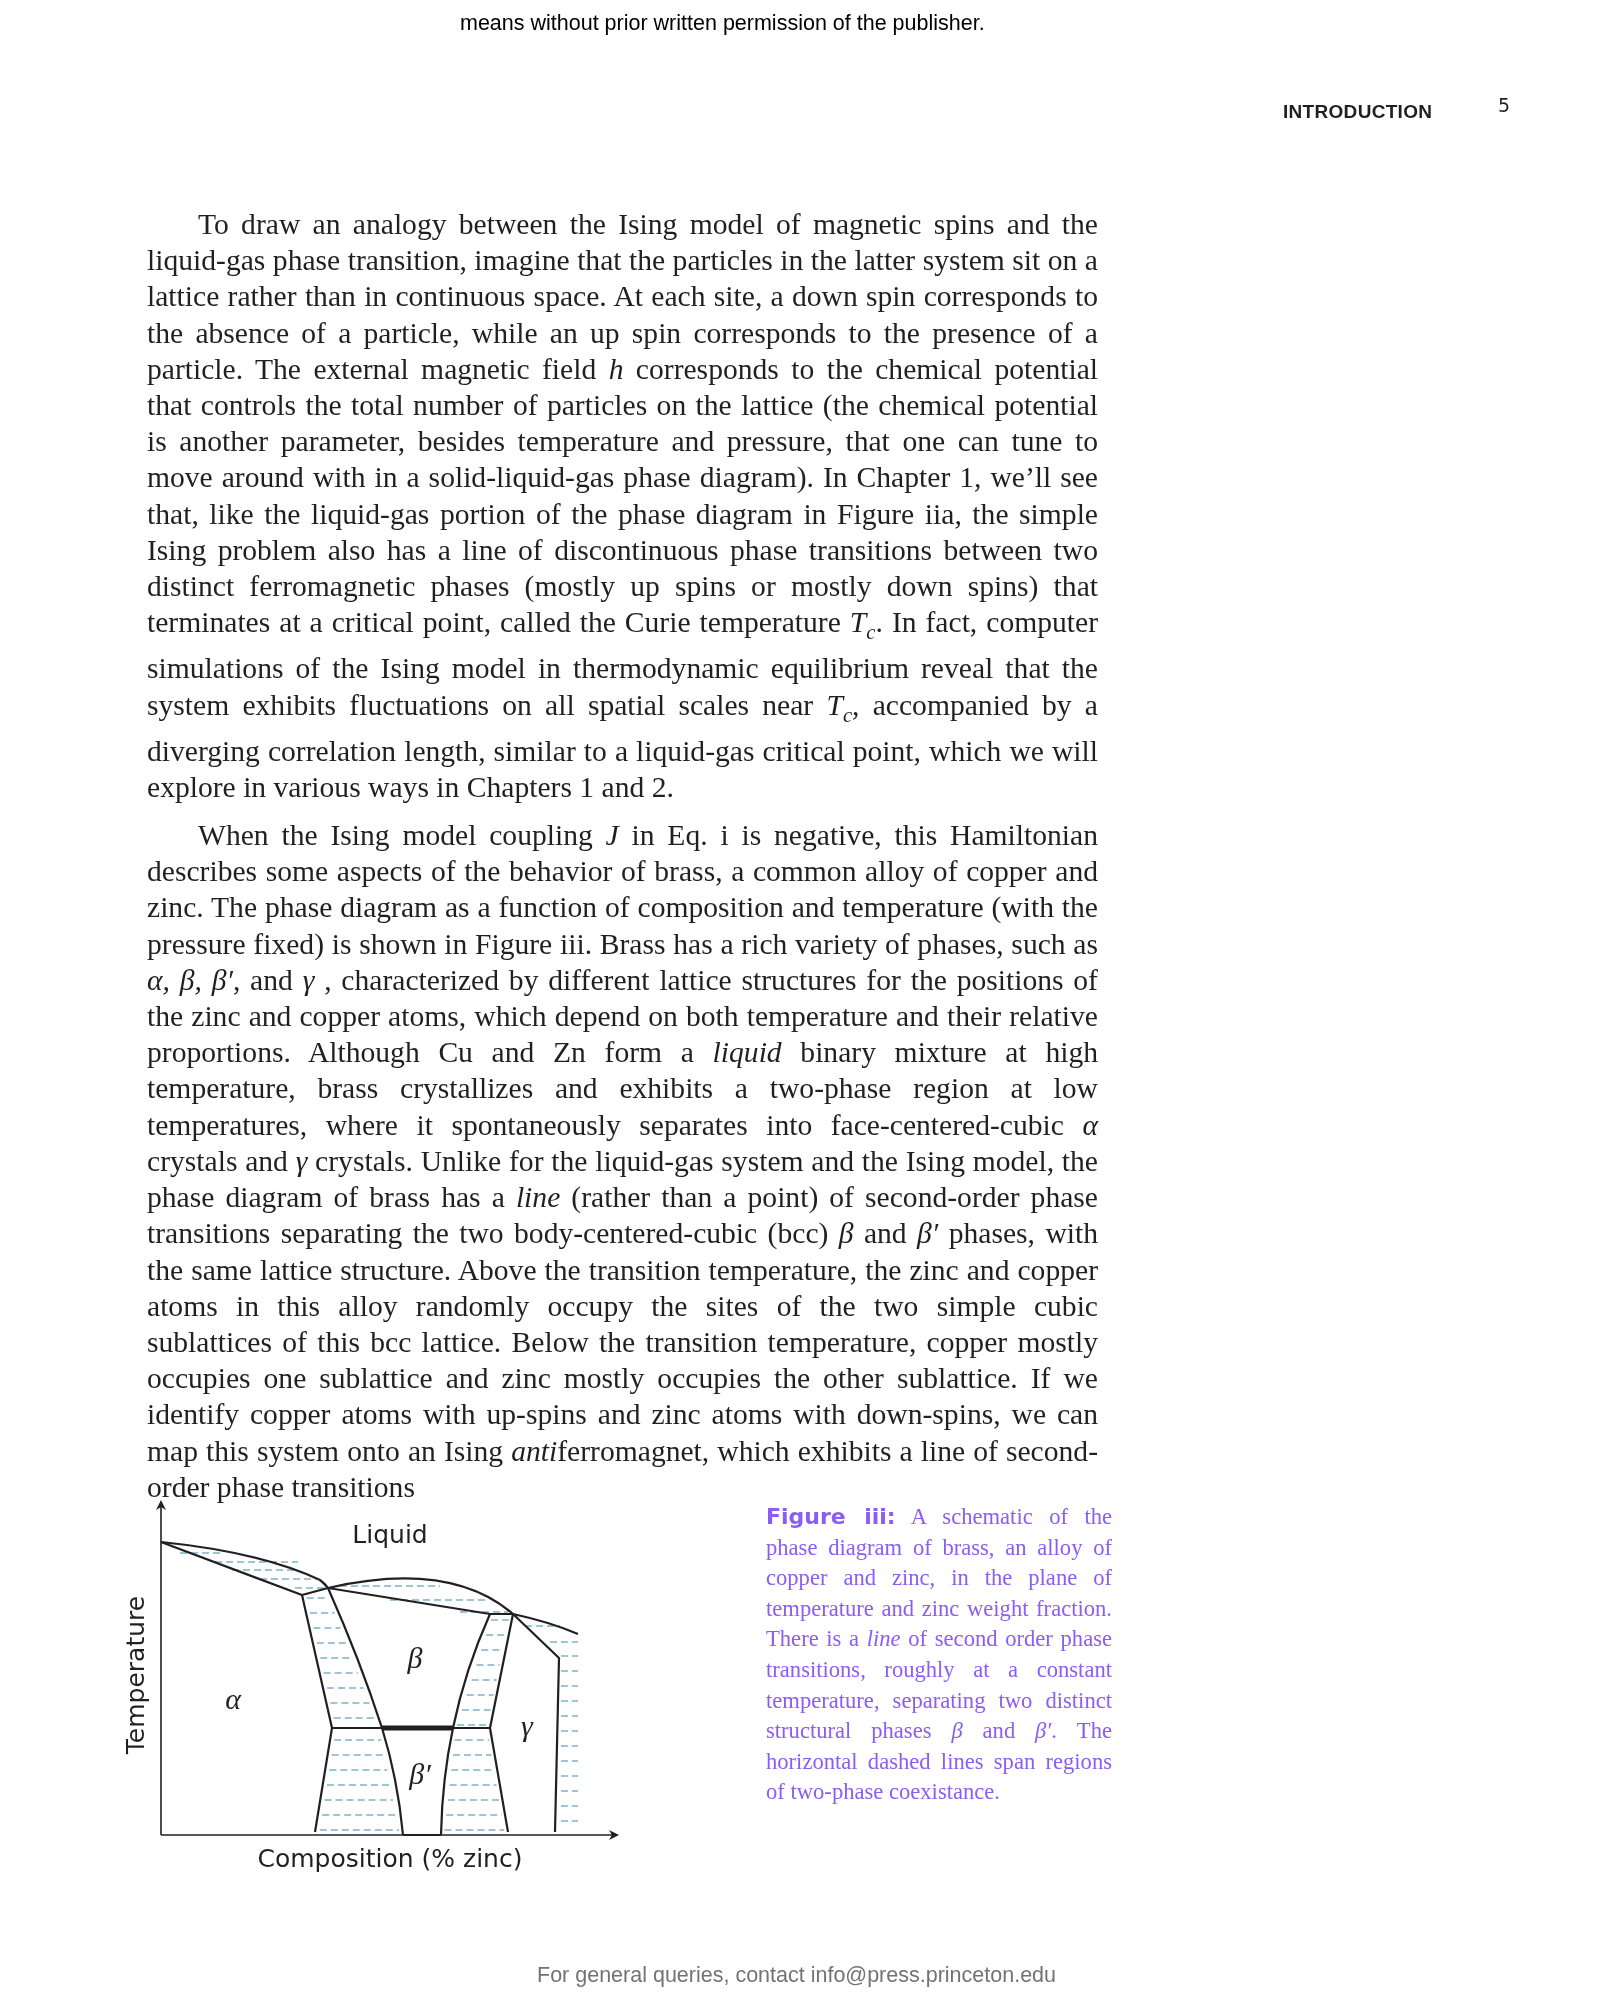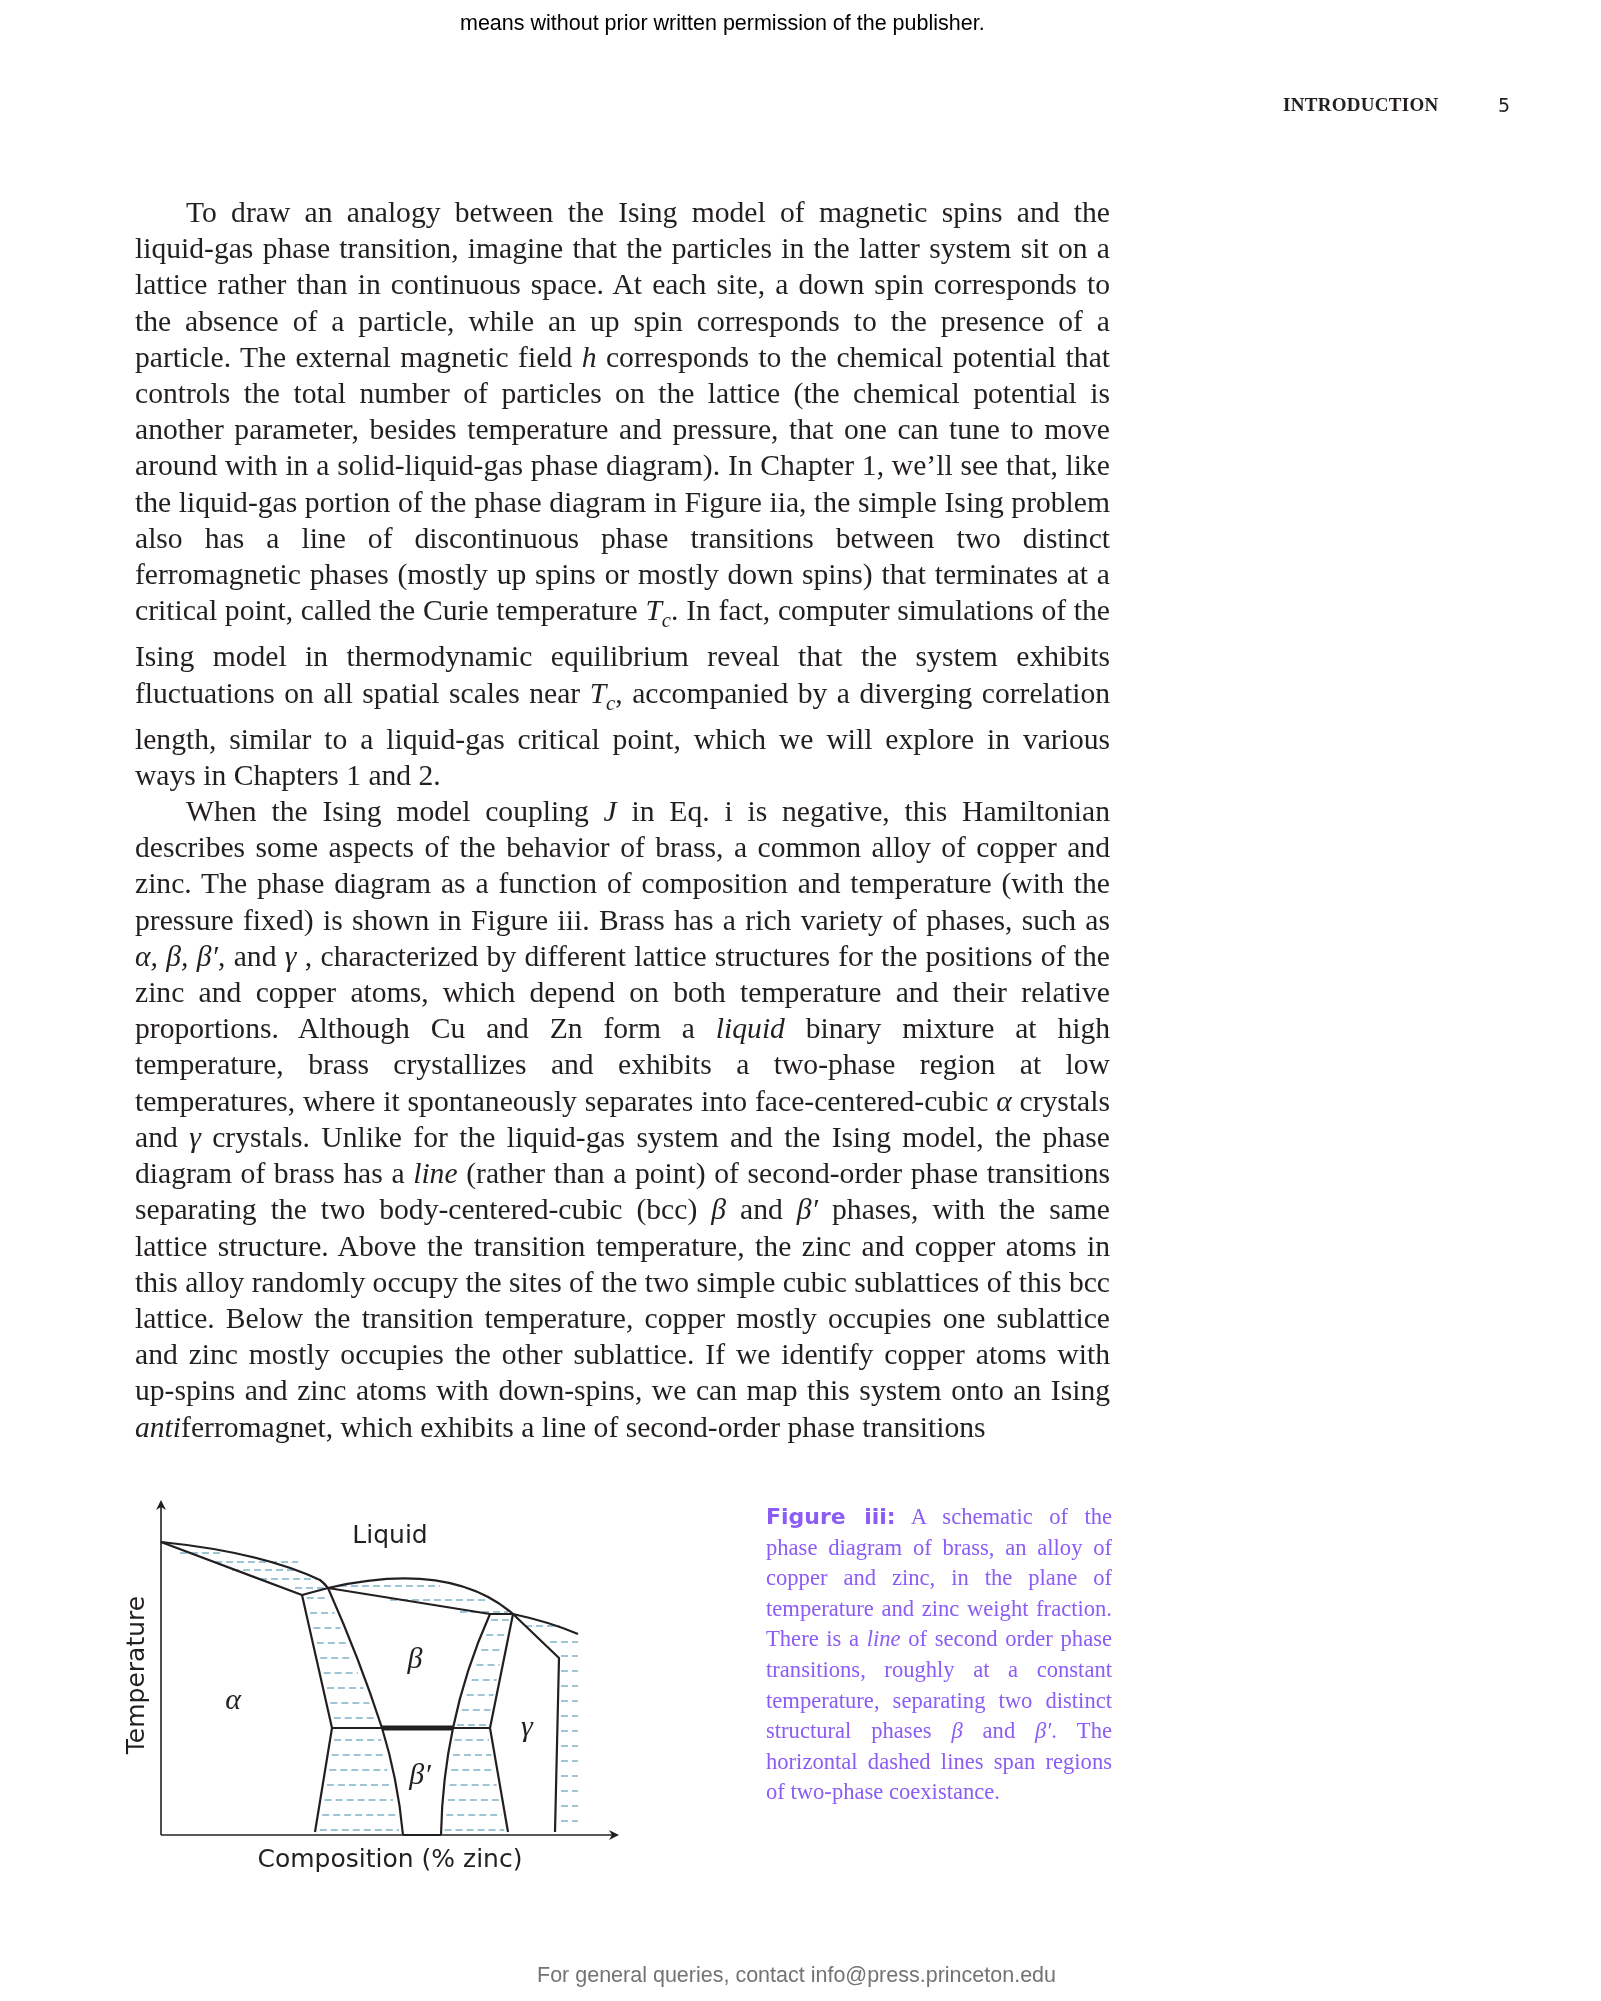--- a/index.html
+++ b/index.html
@@ -2,34 +2,34 @@
 <html><head>
   <meta charset="utf-8">
   <style>
     html, body { margin: 0; padding: 0; background: #ffffff; }
     body { width: 1601px; height: 2001px; position: relative; overflow: hidden; color: #231f20; }
     .copyright {
       position: absolute; left: 460px; top: 10px; width: 720px;
       font-family: "Liberation Sans", sans-serif; font-size: 21.5px; line-height: 26px; color: #000;
     }
     .running-head {
-      position: absolute; top: 94px; left: 1283px;
-      font-family: Liberation Serif, serif; font-weight: bold; font-size: 19px; letter-spacing: 0.3px;
+      position: absolute; top: 101px; left: 1283px;
+      font-family: Liberation Sans, sans-serif; font-weight: bold; font-size: 19px; letter-spacing: 0.3px;
       color: #231f20;
     }
     .page-number {
       position: absolute; top: 94px; left: 1498px;
       font-family: "DejaVu Sans", sans-serif; font-size: 19px; color: #231f20;
     }
     .body-text {
       position: absolute; left: 135px; top: 194px; width: 975px;
       font-family: "Liberation Serif", serif; font-size: 29.6px; line-height: 36.2px;
       text-align: justify; color: #231f20;
     }
-    .body-text p { margin: 0; text-indent: 51px; }
+    .body-text p { margin: 12px; text-indent: 51px; }
     .body-text i, .caption i { font-style: italic; }
     .figure-svg { position: absolute; left: 120px; top: 1490px; }
     .caption {
       position: absolute; left: 766px; top: 1502px; width: 346px;
       font-family: "Liberation Serif", serif; font-size: 22.6px; line-height: 30.6px;
       text-align: justify; color: #8b5cf6;
     }
     .caption .fig-label { font-family: "DejaVu Sans", sans-serif; font-weight: bold; font-size: 22px; }
     .footer {
       position: absolute; left: 537px; top: 1963px;

